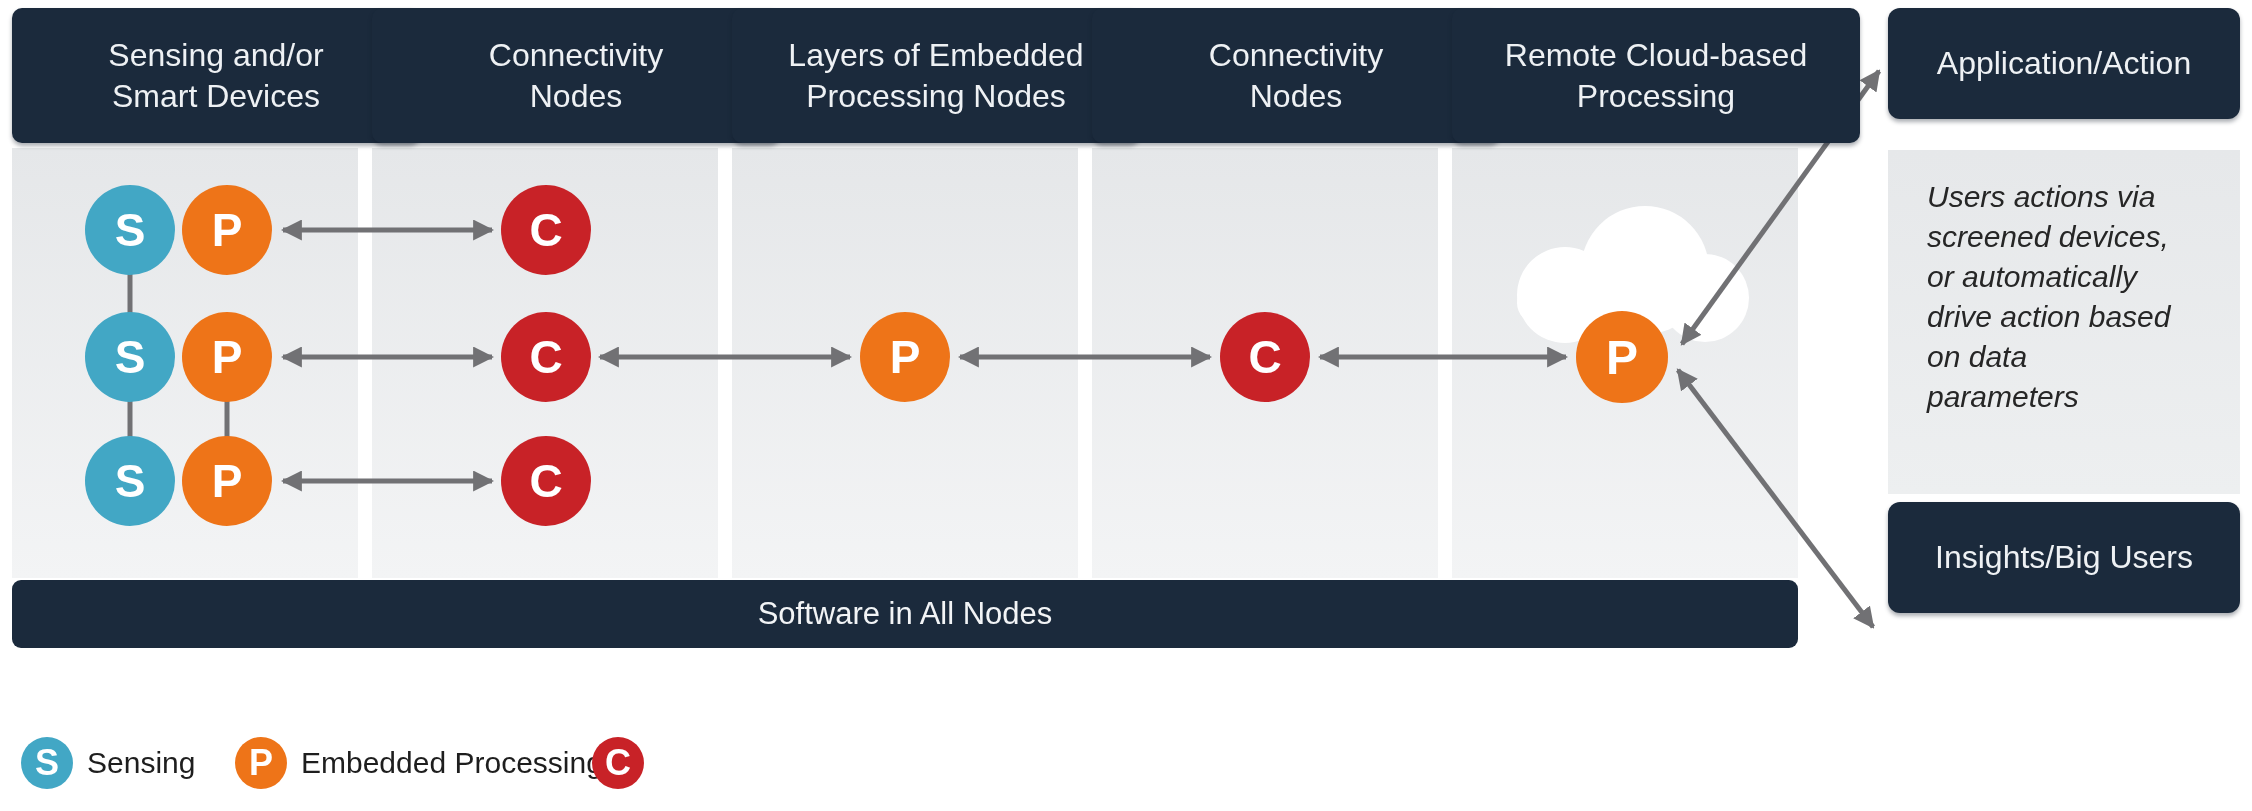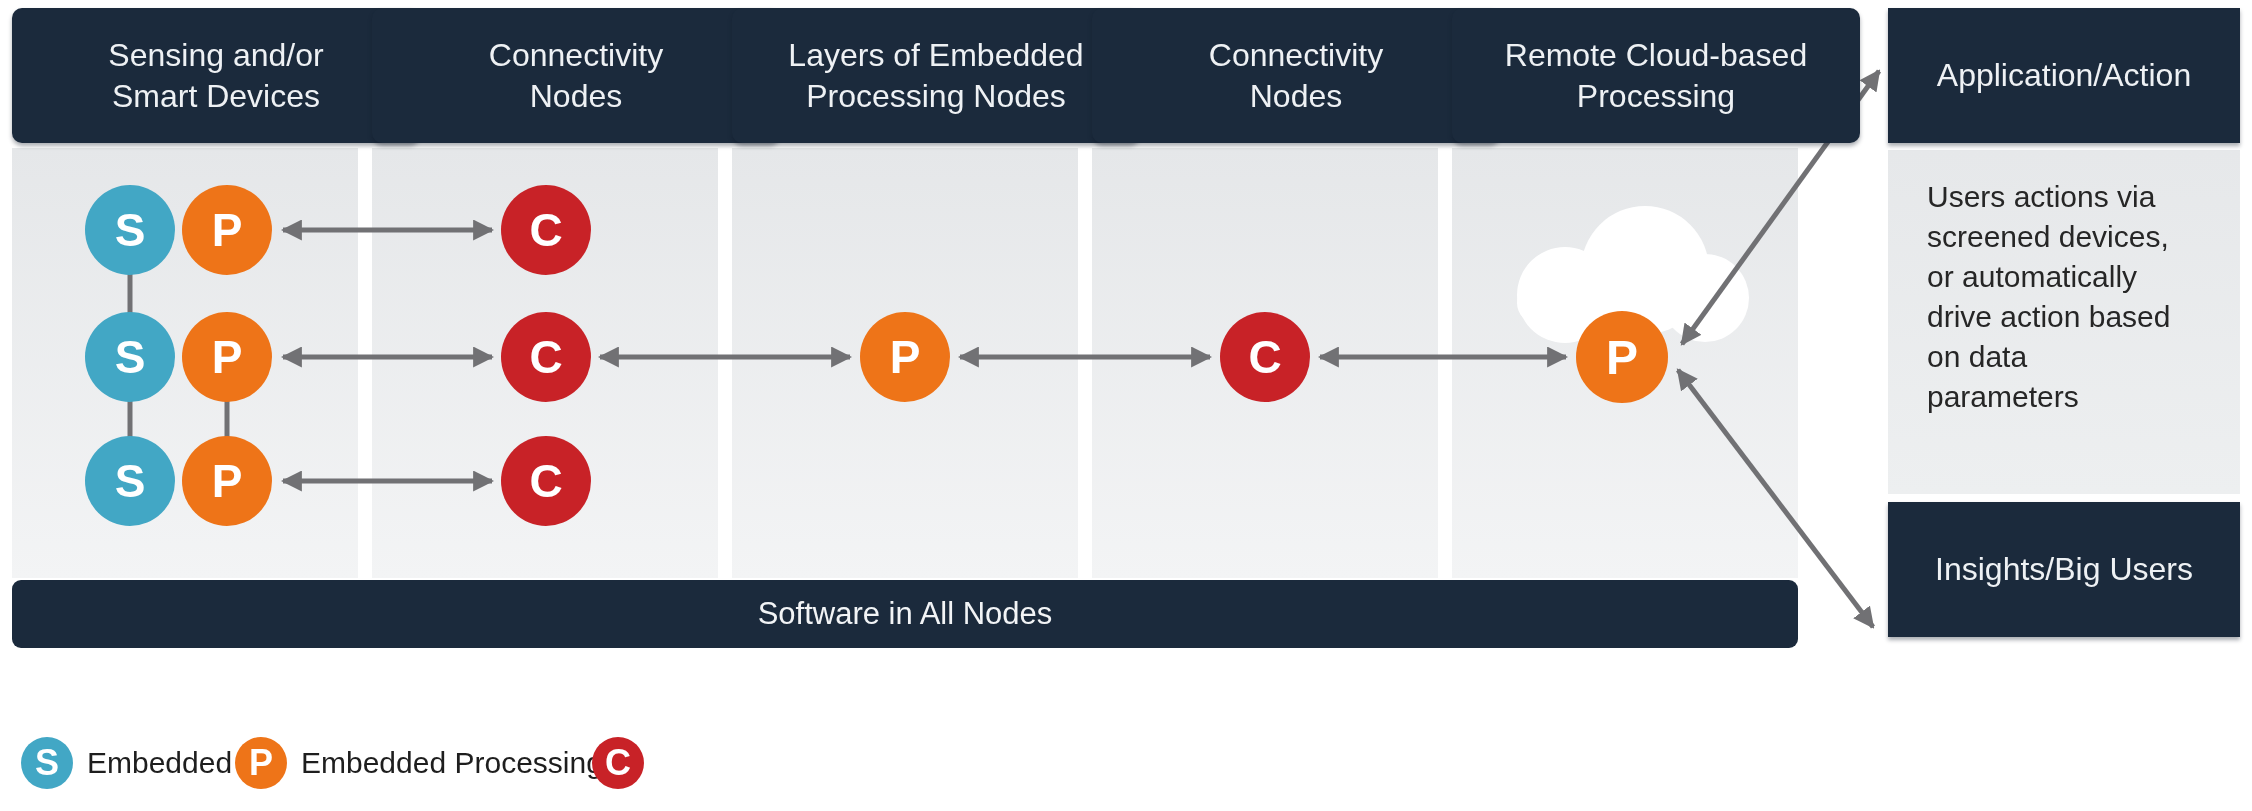--- a/index.html
+++ b/index.html
@@ -44,33 +44,34 @@
   
   .bar{
     position:absolute;left:12px;top:580px;width:1786px;height:68px;
     background:#1b2a3c;border-radius:9px;
     color:#f2f4f6;font-size:31px;
     display:flex;align-items:center;justify-content:center;
     z-index:2;
   }
   
   .rp-hdr{
-    position:absolute;left:1888px;width:352px;height:135px;
-    background:#1b2a3c;border-radius:0;
+    position:absolute;left:1888px;width:352px;height:111px;
+    background:#1b2a3c;border-radius:12px;
     color:#eef1f4;font-size:32px;
     display:flex;align-items:center;justify-content:center;
     box-shadow:0 3px 4px rgba(15,24,38,0.35);
     z-index:2;
   }
   .rp-body{
     position:absolute;left:1888px;width:352px;
     color:#262626;font-size:30px;line-height:40px;
     padding:27px 28px 0 39px;box-sizing:border-box;
     white-space:pre-line;
     z-index:1;
+    font-style:italic;
   }
   #app-body{top:150px;height:344px;background:linear-gradient(#e6e8ea,#edeff0);}
   #insights-body{top:642px;height:169px;background:linear-gradient(#e7e9eb,#f8f9f9);}
   
   .legend-item{
     position:absolute;top:737px;height:52px;
     display:flex;align-items:center;gap:14px;
     z-index:2;
   }
   .lnode{
@@ -151,21 +152,21 @@
   <div class="rp-body" id="app-body">Users actions via
 screened devices,
 or automatically
 drive action based
 on data
 parameters</div>
   <div class="rp-hdr" style="top:502px" id="insights-hdr">Insights/Big Users</div>
 
   <div class="legend-item" style="left:21px">
     <span class="lnode s-bg">S</span>
-    <span class="llabel">Embedded</span>
+    <span class="llabel">Sensing</span>
   </div>
   <div class="legend-item" style="left:235px">
     <span class="lnode p-bg">P</span>
     <span class="llabel">Embedded Processing</span>
   </div>
   <div class="legend-item" style="left:592px">
     <span class="lnode c-bg">C</span>
   </div>
 
 </div>

